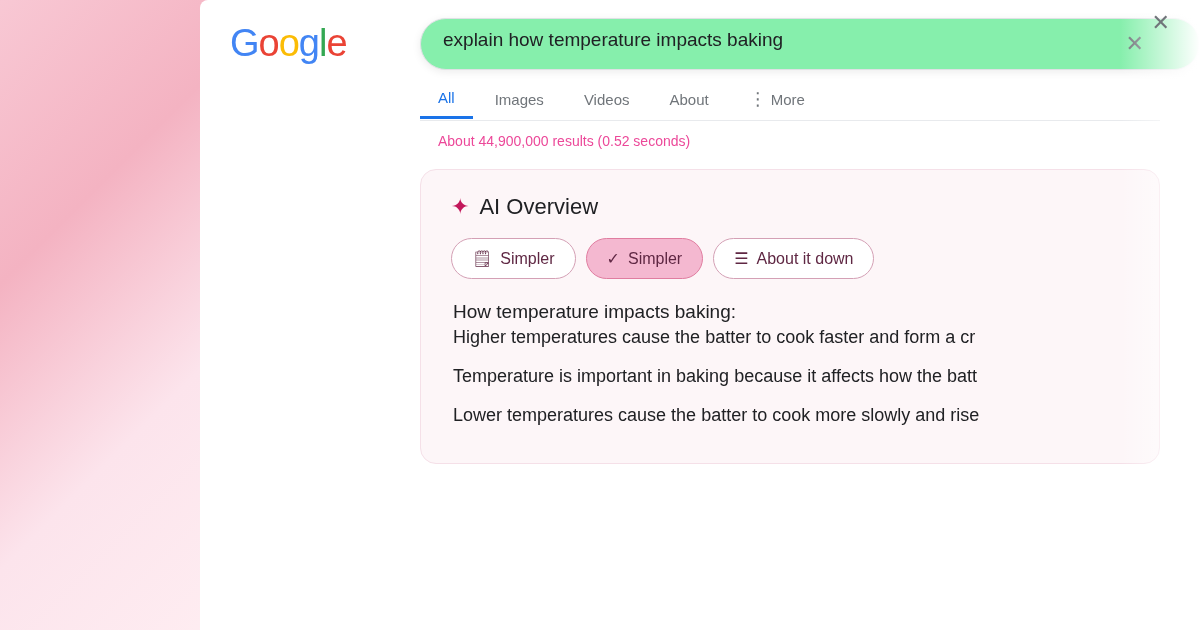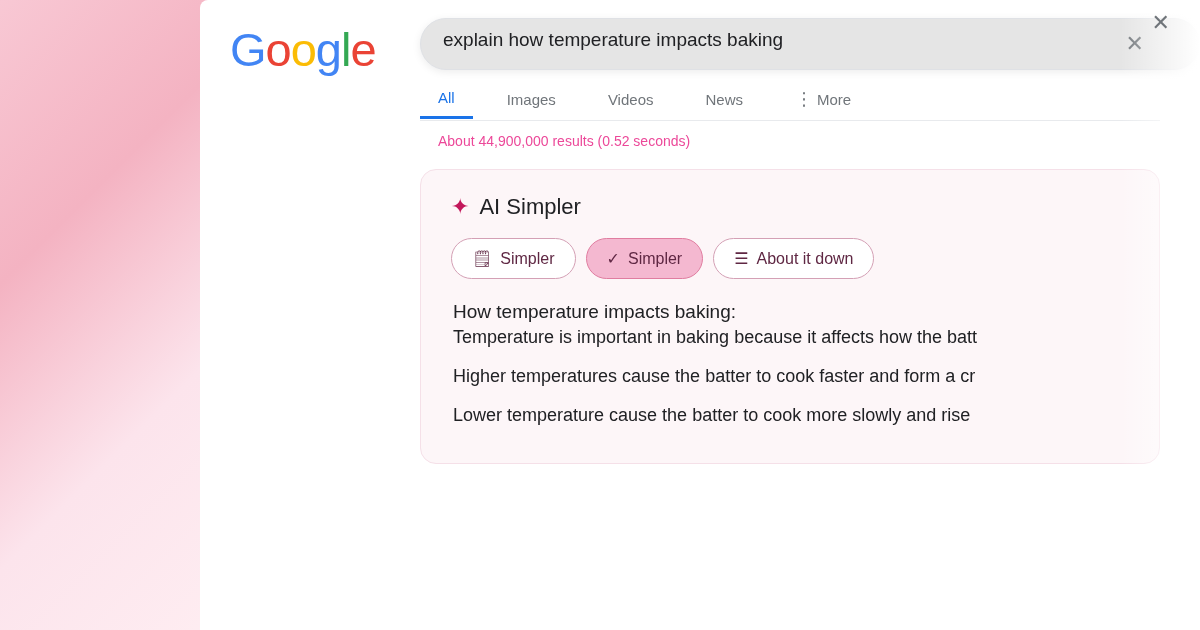--- a/index.html
+++ b/index.html
@@ -32,21 +32,21 @@
       width: 1000px;
       height: 630px;
       background: #fff;
       border-radius: 8px 0 0 0;
       z-index: 1;
       padding: 0;
     }
 
     
     .google-logo {
-      font-size: 47px;
+      font-size: 38px;
       font-weight: 400;
       letter-spacing: -1px;
       white-space: nowrap;
       position: absolute;
       left: 30px;
       top: 22px;
       z-index: 2;
     }
     .g-blue { color: #4285F4; }
     .g-red { color: #EA4335; }
@@ -61,21 +61,21 @@
     }
 
     .search-bar {
       width: 780px;
       height: 52px;
       border: 1.5px solid #dfe1e5;
       border-radius: 26px;
       padding: 0 55px 8px 22px;
       font-size: 19px;
       color: #202124;
-      background: #e5e5e5;
+      background: #86efac;
       display: flex;
       align-items: center;
       box-shadow: 0 2px 8px rgba(0,0,0,0.08);
       position: relative;
       overflow: hidden;
     }
 
     .search-bar-input {
       display: flex;
       align-items: center;
@@ -98,21 +98,21 @@
       color: #70757a;
       cursor: pointer;
     }
 
     
     .nav-tabs {
       margin-left: 220px;
       padding: 8px 0 0 0;
       display: flex;
       align-items: center;
-      gap: 16px;
+      gap: 4px;
       border-bottom: 1px solid #e8eaed;
       margin-right: 40px;
     }
 
     .nav-tab {
       padding: 10px 18px;
       font-size: 15px;
       color: #70757a;
       cursor: pointer;
       position: relative;
@@ -273,56 +273,56 @@
     <div class="nav-tab active">
       <span>All</span>
     </div>
     <div class="nav-tab">
       <span>Images</span>
     </div>
     <div class="nav-tab">
       <span>Videos</span>
     </div>
     <div class="nav-tab">
-      <span>News</span>
+      <span>About</span>
     </div>
     <div class="nav-tab-more">
       <span style="font-size:18px;">⋮</span>
       <span>More</span>
     </div>
   </div>
 
   <div class="results-count">
     <span>About 44,900,000 results (0.52 seconds)</span>
   </div>
 
   <div class="ai-section">
 
     <div class="ai-overview-header">
       <span class="ai-star-icon">✦</span>
-      <span class="ai-overview-title">AI Simpler</span>
+      <span class="ai-overview-title">AI Overview</span>
     </div>
 
     <div class="mode-buttons">
       <button class="mode-btn">
         <span class="mode-btn-icon">🗒</span>
         <span>Simpler</span>
       </button>
       <button class="mode-btn active">
         <span class="mode-btn-icon">✓</span>
         <span>Simpler</span>
       </button>
       <button class="mode-btn">
         <span class="mode-btn-icon">☰</span>
         <span>About it down</span>
       </button>
     </div>
 
     <div class="ai-content">
       <p class="ai-content-title">How temperature impacts baking:</p>
+      <p class="ai-content-para">Higher temperatures cause the batter to cook faster and form a cr</p>
       <p class="ai-content-para">Temperature is important in baking because it affects how the batt</p>
-      <p class="ai-content-para">Higher temperatures cause the batter to cook faster and form a cr</p>
-      <p class="ai-content-para">Lower temperature cause the batter to cook more slowly and rise</p>
+      <p class="ai-content-para">Lower temperatures cause the batter to cook more slowly and rise</p>
     </div>
 
   </div>
 
 </div>
 
 </body></html>

